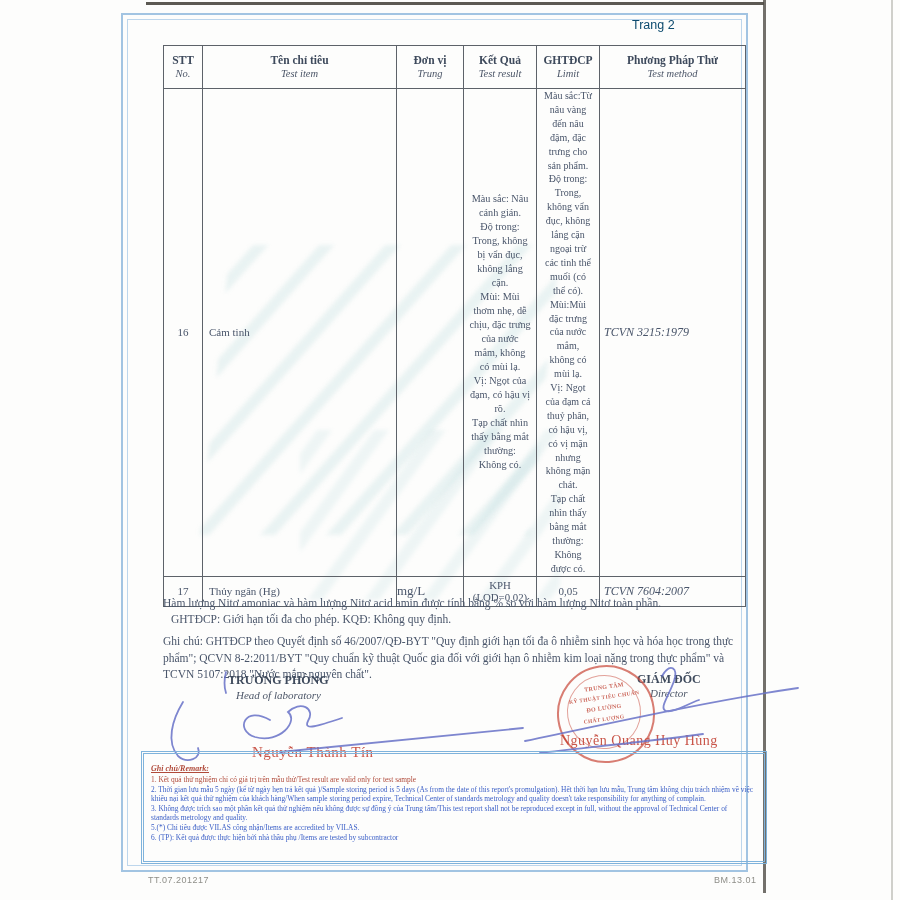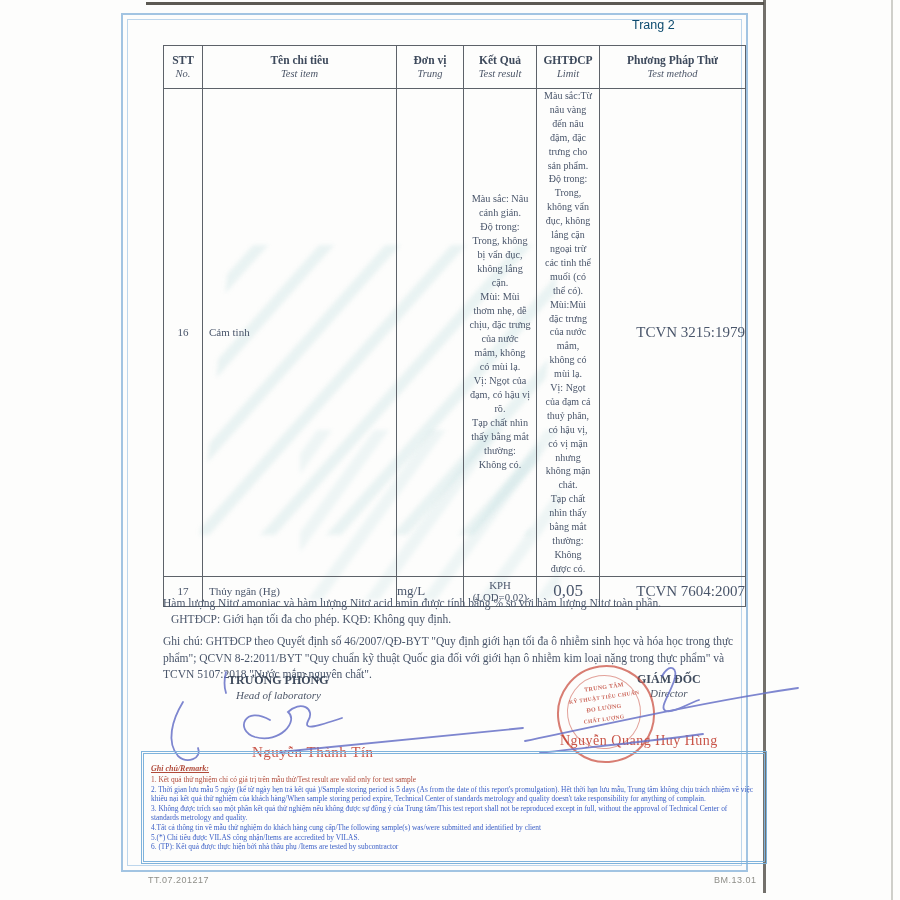--- a/index.html
+++ b/index.html
@@ -25,22 +25,22 @@
   table.rpt{left:163px;top:45px;border-collapse:collapse;table-layout:fixed;position:absolute;}
   table.rpt td{border:1px solid #5d6269;padding:0;vertical-align:middle;}
   .hd{text-align:center;line-height:1.15;}
   .hd .vi{font-weight:bold;font-size:11.5px;color:#3e4a5c;display:block;}
   .hd .en{font-style:italic;font-size:10.5px;color:#4c5668;display:block;}
   .c-no{text-align:center;font-size:11px;}
   .c-item{text-align:left;padding-left:6px !important;font-size:11px;}
   .c-unit{text-align:left;font-size:13px;}
   .c-ml{white-space:pre-line;text-align:center;font-size:10px;line-height:13.9px;}
   .c-res{font-size:10.2px;line-height:14px;}
-  .c-center{text-align:center;font-size:17px;}
-  .c-meth{text-align:right;padding-left:4px !important;font-size:15px;}
+  .c-center{text-align:center;font-size:11px;}
+  .c-meth{text-align:left;padding-left:4px !important;font-size:12px;font-style:italic;}
   
   .note1{left:163px;top:597px;width:590px;font-size:11.5px;}
   .note2{left:163px;top:613px;width:590px;font-size:11.5px;margin-left:8px;}
   .ghichu{left:163px;top:633px;width:584px;font-size:11.5px;line-height:16.5px;}
   
   .sig-title{font-weight:bold;font-size:12px;color:#3e4a5c;}
   .sig-sub{font-style:italic;font-size:11px;color:#4c5668;}
   .lt-title{left:228px;top:673px;}
   .lt-sub{left:236px;top:689px;}
   .rt-title{left:637px;top:672px;}
@@ -221,19 +221,18 @@
     <path d="M 375 81 C 465 62, 565 40, 648 28"></path>
     <path d="M 390 93 C 442 87, 502 81, 553 74"></path>
   </g>
 </svg>
 
 <div class="abs rmkbox">
   <span class="rmk-head">Ghi chú/Remark:</span>
   <div class="rmk red">1. Kết quả thử nghiệm chỉ có giá trị trên mẫu thử/Test result are  valid only for test sample</div>
   <div class="rmk blue">2. Thời gian lưu mẫu 5 ngày (kể từ ngày hẹn trả kết quả )/Sample storing period  is 5 days (As from the date of  this report's  promulgation). Hết thời hạn lưu mẫu, Trung tâm không chịu trách nhiệm về việc khiếu nại kết quả thử nghiệm của khách hàng/When sample storing period expire, Technical Center of standards metrology and quality doesn't take responsibility for anything of complain.</div>
   <div class="rmk blue">3. Không được trích sao một phần kết quả thử nghiệm nếu không được sự đồng ý của Trung tâm/This test report shall not be reproduced except in full, without the approval of  Technical Center of standards metrology and quality.</div>
-  <div class="rmk blue">4.Tất cả thông tin về mẫu thử nghiệm do khách hàng cung cấp/The following sample(s) was/were submitted and identified by client</div>
   <div class="rmk blue">5.(*) Chỉ tiêu được VILAS công nhận/Items are accredited  by VILAS.</div>
   <div class="rmk blue">6. (TP): Kết quả được thực hiện bởi nhà thầu phụ /Items are tested by subcontractor</div>
 </div>
 
 <div class="abs foot foot-l">TT.07.201217</div>
 <div class="abs foot foot-r">BM.13.01</div>
 
 </body></html>

